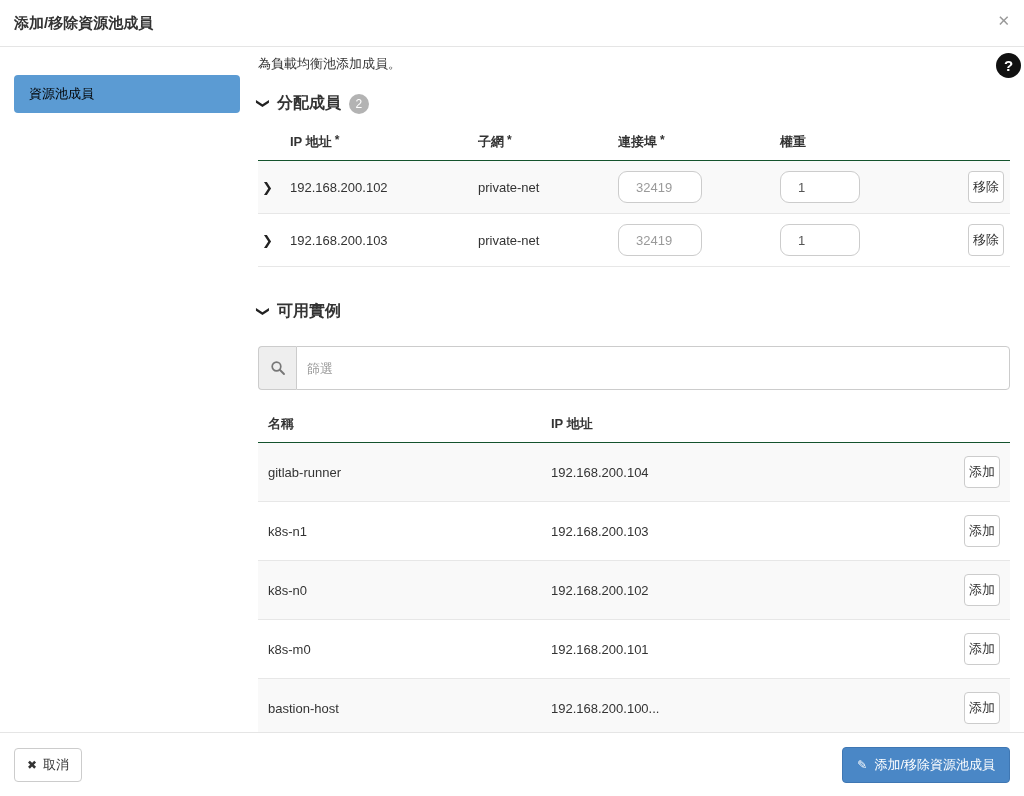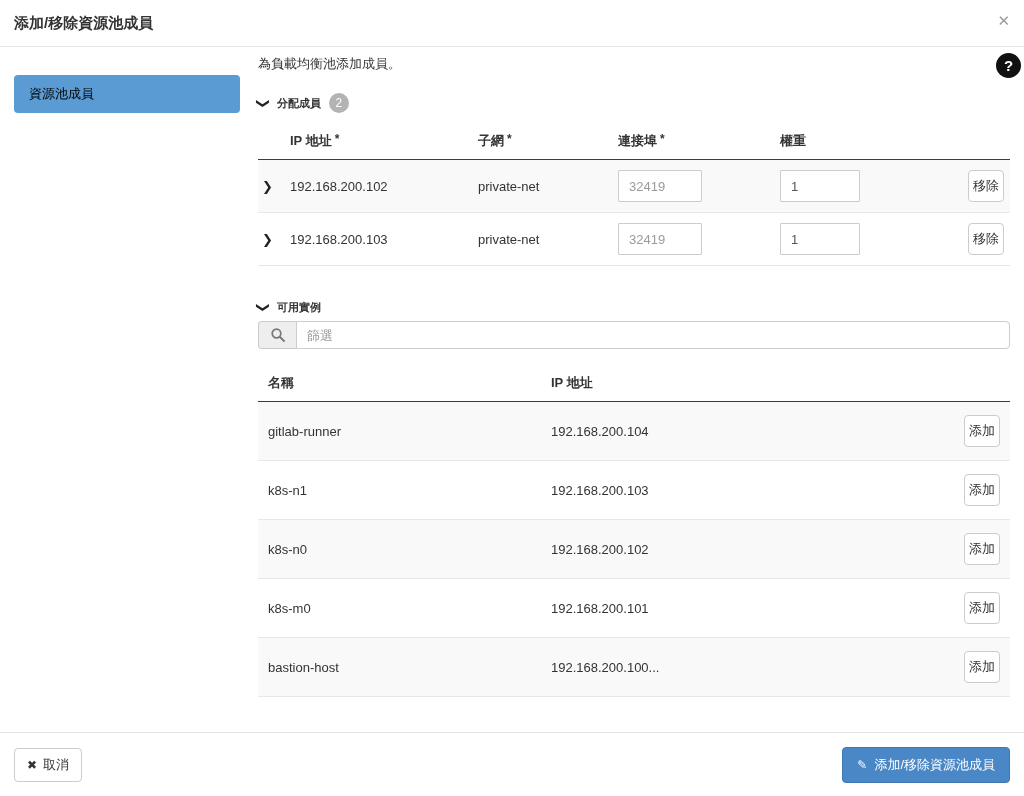--- a/index.html
+++ b/index.html
@@ -28,55 +28,55 @@
   .help-btn {
     position: absolute; top: 6px; right: 3px; width: 25px; height: 25px;
     border-radius: 50%; background: #111; color: #fff; font-weight: 700;
     font-size: 15px; text-align: center; line-height: 25px; border: none; cursor: pointer;
     font-family: inherit;
   }
 
   .description { margin-bottom: 20px; }
 
   .section-head { margin-top: 16px; display: flex; align-items: center; }
-  .section-title { font-size: 11px; font-weight: 700; margin-left: 8px; }
+  .section-title { font-size: 16px; font-weight: 700; margin-left: 8px; }
   .chev { display: inline-block; font-weight: 700; color: #222; font-size: 13px; line-height: 1; }
   .chev-down { transform: rotate(90deg); }
   .count-badge {
     display: inline-block; width: 20px; height: 20px; margin-left: 8px;
     border-radius: 50%; background: #b3b3b3; color: #fff; font-size: 12px;
     text-align: center; line-height: 20px; font-weight: 400;
   }
 
   
   table { width: 100%; border-collapse: collapse; }
   th { text-align: left; font-weight: 700; padding: 11px 6px 9px 4px; border-bottom: 1px solid #14532d; }
   td { padding: 10px 6px 10px 4px; border-bottom: 1px solid #e7e7e7; vertical-align: middle; }
   tbody tr:nth-child(odd) { background: #f9f9f9; }
 
   .members-table { margin-top: 8px; }
   .members-table td { height: 52px; }
   .cell-action, .th-action { text-align: right; padding-right: 6px; }
   .required-mark { font-weight: 700; font-size: 12px; margin-left: 3px; position: relative; top: -2px; }
 
   .text-input {
-    height: 32px; width: 84px; padding: 0 10px; border: 1px solid #ccc;
-    border-radius: 1px; font: inherit; color: #555; background: #fff;
+    height: 32px; width: 84px; padding: 0 17px; border: 1px solid #ccc;
+    border-radius: 9px; font: inherit; color: #555; background: #fff;
   }
   .text-input::placeholder { color: #9a9a9a; opacity: 1; }
   .weight-input { width: 80px; }
 
   .btn {
     background: #fff; border: 1px solid #ccc; border-radius: 4px;
     padding: 6px 4px; font: inherit; color: #333; cursor: pointer; white-space: nowrap;
   }
   .add-external-row { text-align: right; margin-top: 12px; }
 
   .available-section { margin-top: 34px; }
-  .search-group { display: flex; margin-top: 6px; height: 28px; justify-content: flex-end; }
+  .search-group { display: flex; margin-top: 24px; height: 44px; justify-content: flex-end; }
   .search-addon {
     width: 38px; flex: none; background: #eee; border: 1px solid #ccc; border-right: none;
     border-radius: 4px 0 0 4px; display: flex; align-items: center; justify-content: center;
   }
   .search-input {
     flex: 1; border: 1px solid #ccc; border-radius: 0 4px 4px 0;
     padding: 0 10px; font: inherit; color: #333; min-width: 0;
   }
   .search-input::placeholder { color: #9a9a9a; opacity: 1; }
 

